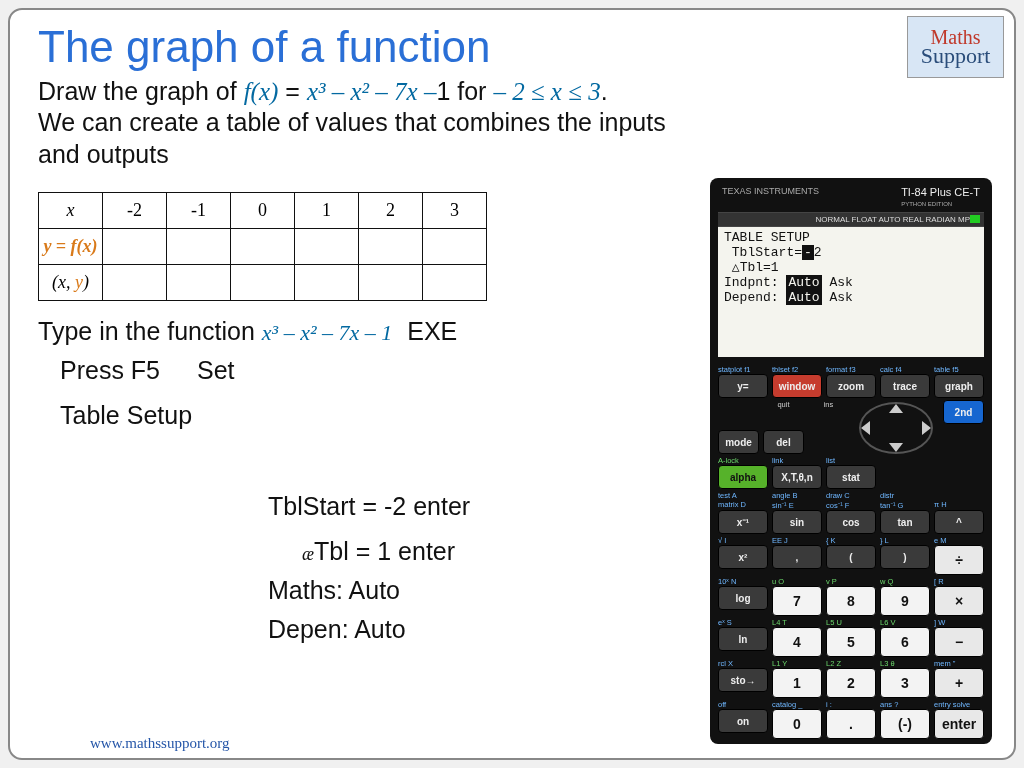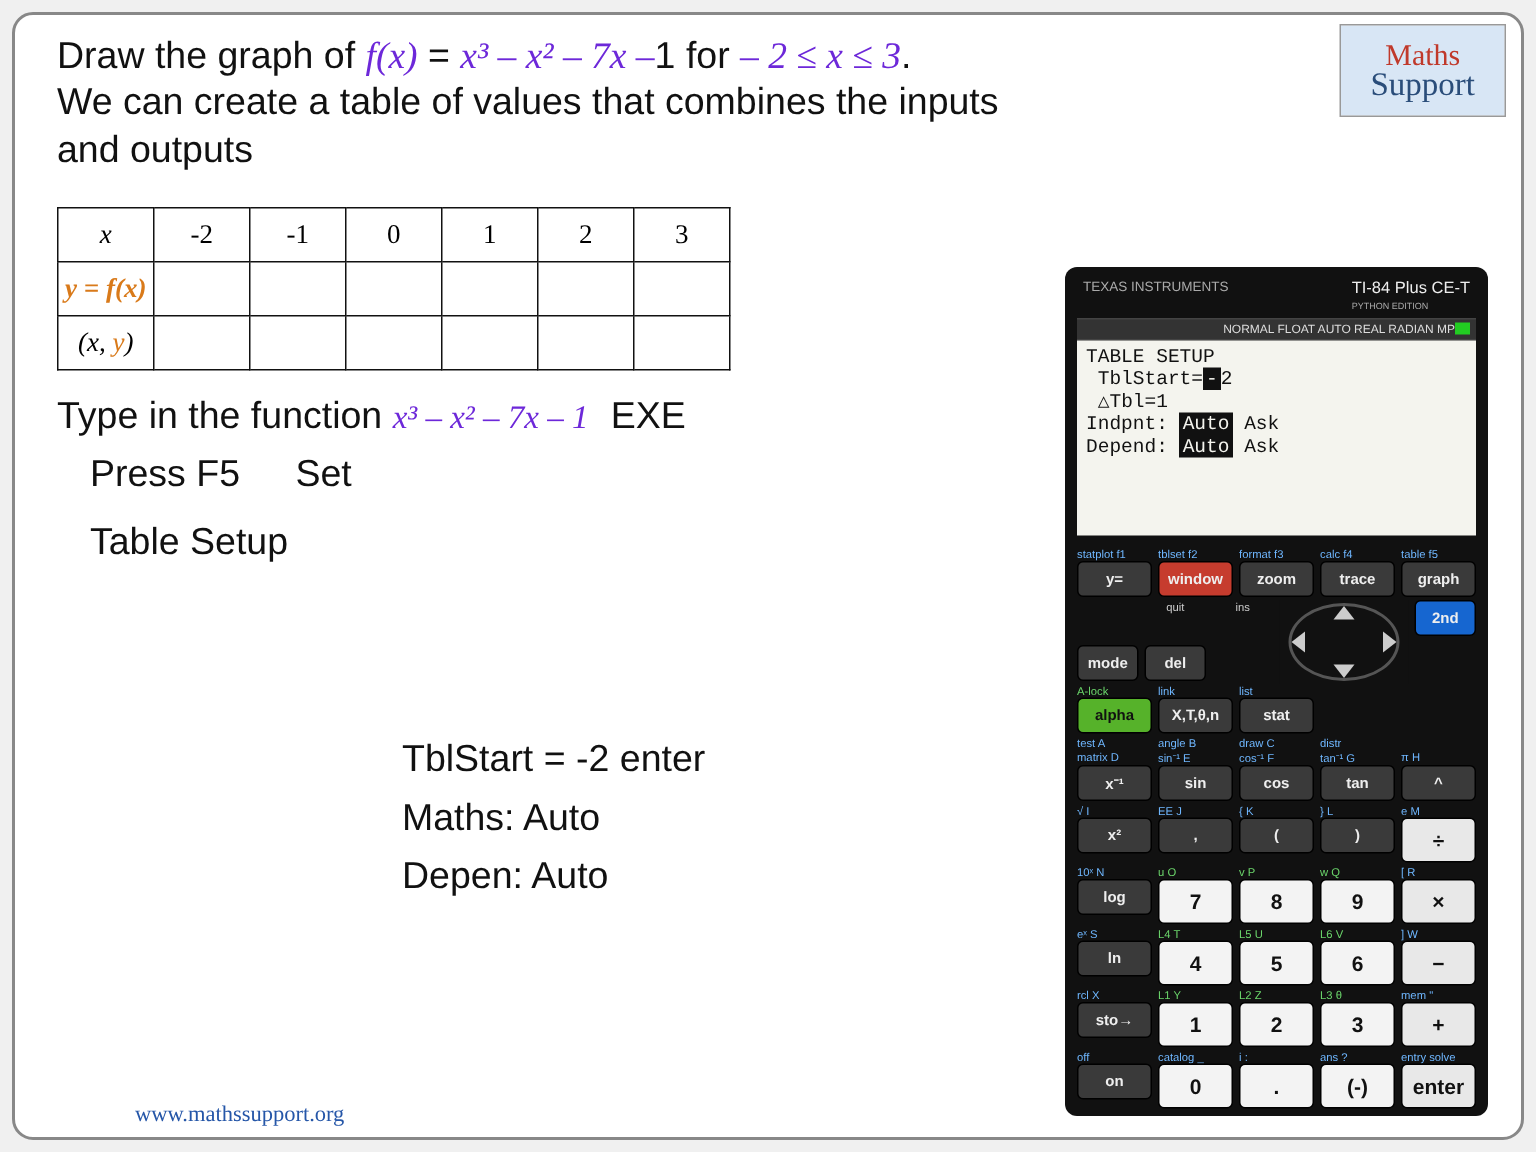--- a/index.html
+++ b/index.html
@@ -14,38 +14,38 @@
     position: absolute;
     top: 8px; left: 8px; right: 8px; bottom: 8px;
     background: #fff;
     border: 2px solid #888;
     border-radius: 14px;
     padding: 12px 28px 8px 28px;
   }
   .logo {
     position: absolute;
     top: 6px; right: 10px;
-    width: 111px; height: 62px;
+    width: 97px; height: 62px;
     background:
       linear-gradient(#d8e6f5,#d8e6f5);
     border: 1px solid #999;
     display:flex; flex-direction:column; align-items:center; justify-content:center;
     font-family: "Brush Script MT", cursive;
     color:#c0392b; font-size:20px; line-height:0.9;
   }
   .logo .l2 { color:#2a4d7a; font-size:22px; }
   h1.title {
     color: #2a6fd6;
     font-size: 44px;
     font-weight: normal;
     margin-bottom: 4px;
   }
   .prompt { font-size: 25px; color:#111; line-height:1.25; max-width: 640px; }
   .serif-i { font-family: "Times New Roman", serif; font-style: italic; }
-  .gray   { color:#6d28d9; }
+  .gray   { color:#0369a1; }
   .table-wrap { margin-top: 22px; }
   table.vals {
     border-collapse: collapse;
     font-family: "Times New Roman", serif;
     font-size: 18px;
   }
   table.vals td, table.vals th {
     border: 1.5px solid #111;
     width: 64px; height: 36px;
     text-align: center;
@@ -133,20 +133,21 @@
 </head>
 <body>
 
 <div class="slide">
 
   <div class="logo">
     <span>Maths</span>
     <span class="l2">Support</span>
   </div>
 
+  <h1 class="title">The graph of a function</h1>
 
   <div class="prompt">
     <span>Draw the graph of </span><span class="serif-i gray">f(x)</span><span> = </span><span class="serif-i gray">x³ – x² – 7x –</span><span>1 for </span><span class="serif-i gray">– 2 ≤ x ≤ 3</span><span>.</span><br>
     <span>We can create a table of values that combines the inputs and outputs</span>
   </div>
 
   <div class="table-wrap">
   <table class="vals">
     <tbody>
           <tr>
@@ -187,20 +188,23 @@
   </div>
 
   <div class="line indent1 gap-top">
     <span class="two-col" style="width:130px;">Press F5</span>
     <span>Set</span>
   </div>
   <div class="line indent1">Table Setup</div>
 
   <div style="position:absolute; left:258px; top:466px;">
     <div class="line">TblStart = -2 enter</div>
+    <div class="line" style="margin-left:34px;">
+      <span class="serif-i" style="font-size:18px;">æ</span><span>Tbl =  1 enter</span>
+    </div>
     <div class="line gap-top">Maths: Auto</div>
     <div class="line gap-top">Depen: Auto</div>
   </div>
 
   <div class="footer">www.mathssupport.org</div>
 
   <div class="calc">
     <div class="brand">
       <span>TEXAS INSTRUMENTS</span>
       <span><b>TI-84 Plus CE-T</b><br><span style="font-size:6px;">PYTHON EDITION</span></span>

